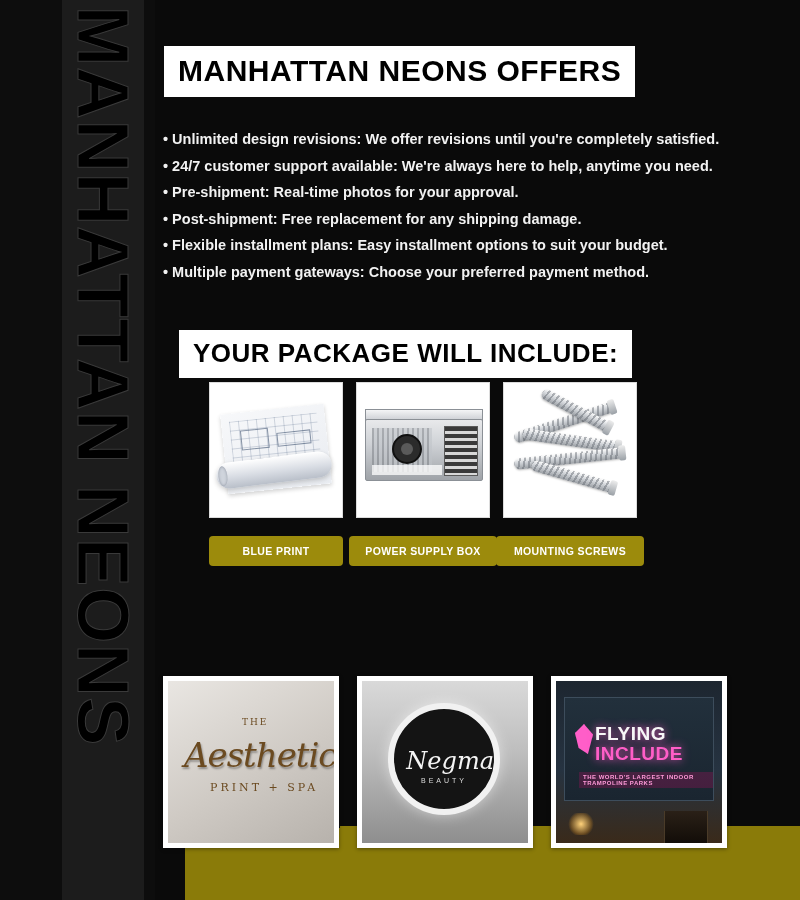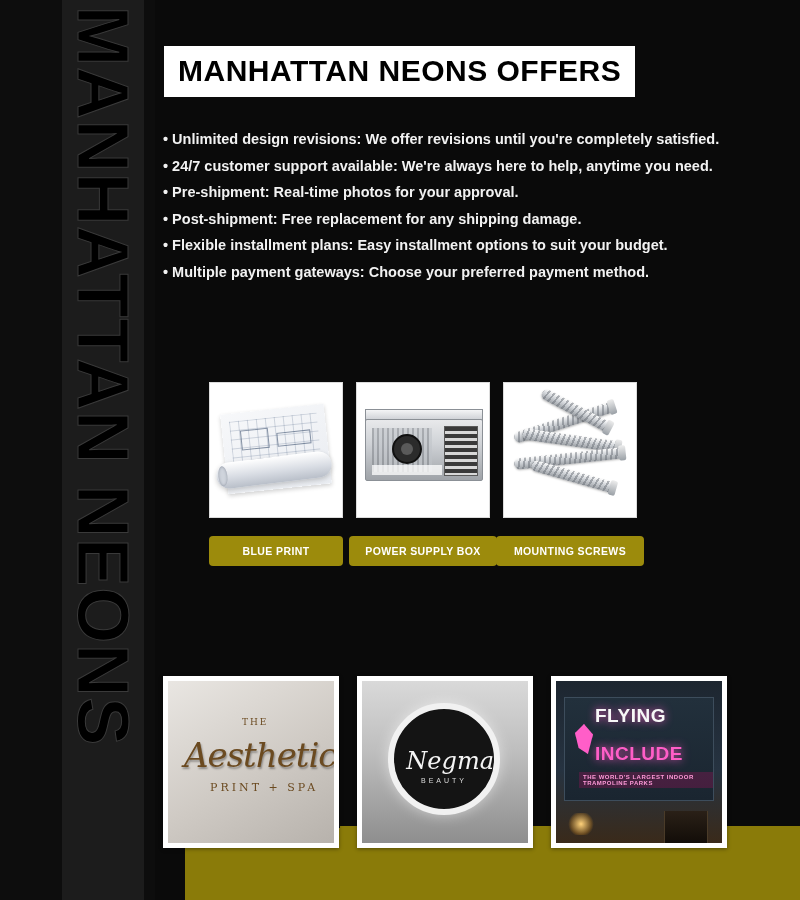--- a/index.html
+++ b/index.html
@@ -288,21 +288,21 @@
   }
 
   
   .r3 { background: linear-gradient(180deg,#1d2630 0%,#263341 55%,#3a2a1a 100%); }
   .r3 .panel {
     position:absolute; left: 8px; top: 16px; right: 8px; height: 104px;
     background: linear-gradient(180deg,#22303c,#1a2530);
     border: 1px solid #3d4d5c;
   }
   .r3 .pink {
-    position:absolute; left: 30px; top: 8px;
+    position:absolute; left: 30px; top: 26px;
     font-size: 19px; font-weight: 900;
     color: #f7f7f7;
     text-shadow: 0 0 8px rgba(255,90,200,.9);
     letter-spacing: 0.5px;
     line-height: 19px;
   }
   .r3 .pink2 {
     position:absolute; left: 30px; top: 46px;
     font-size: 19px; font-weight: 900;
     color: #ff5ec8;
@@ -356,20 +356,23 @@
 
   <div class="bullets">
     <div class="bullet">• Unlimited design revisions: We offer revisions until you're completely satisfied.</div>
     <div class="bullet">• 24/7 customer support available: We're always here to help, anytime you need.</div>
     <div class="bullet">• Pre-shipment: Real-time photos for your approval.</div>
     <div class="bullet">• Post-shipment: Free replacement for any shipping damage.</div>
     <div class="bullet">• Flexible installment plans: Easy installment options to suit your budget.</div>
     <div class="bullet">• Multiple payment gateways: Choose your preferred payment method.</div>
   </div>
 
+  <div id="package-heading-wrap">
+    <div id="package-heading" class="head-bar">YOUR PACKAGE WILL INCLUDE:</div>
+  </div>
 
   <div class="pkg-row">
 
     <div class="pkg-item">
       <div class="pkg-thumb">
         <div class="bp-sheet">
           <div class="bp-grid"></div>
           <div class="bp-shape" style="left:18px;top:18px;width:28px;height:20px;"></div>
           <div class="bp-shape" style="left:54px;top:24px;width:34px;height:14px;"></div>
           <div class="bp-shape" style="left:24px;top:48px;width:48px;height:16px;"></div>

